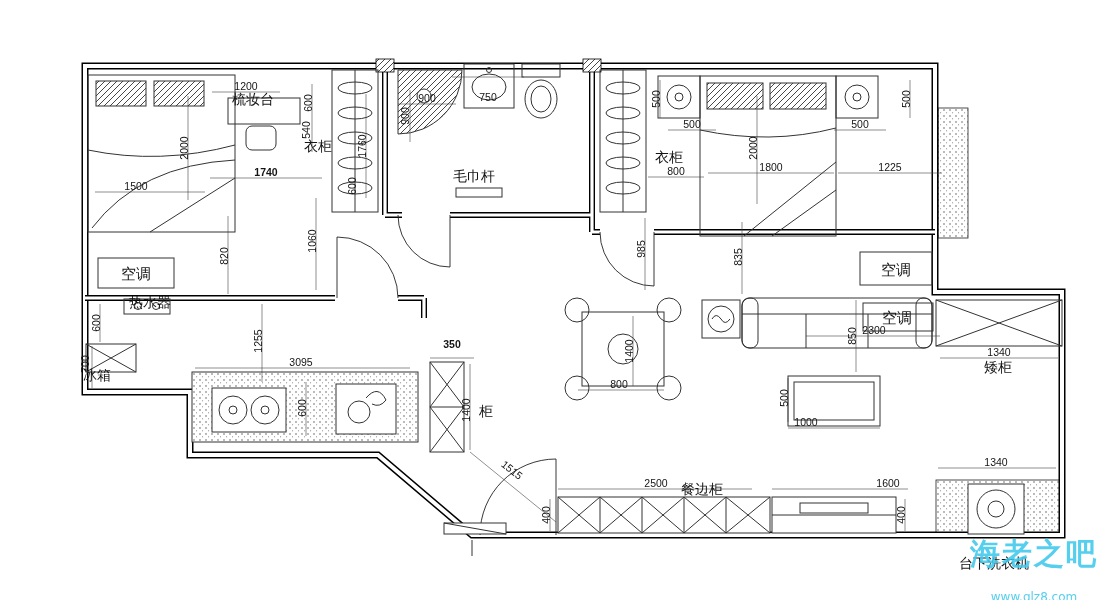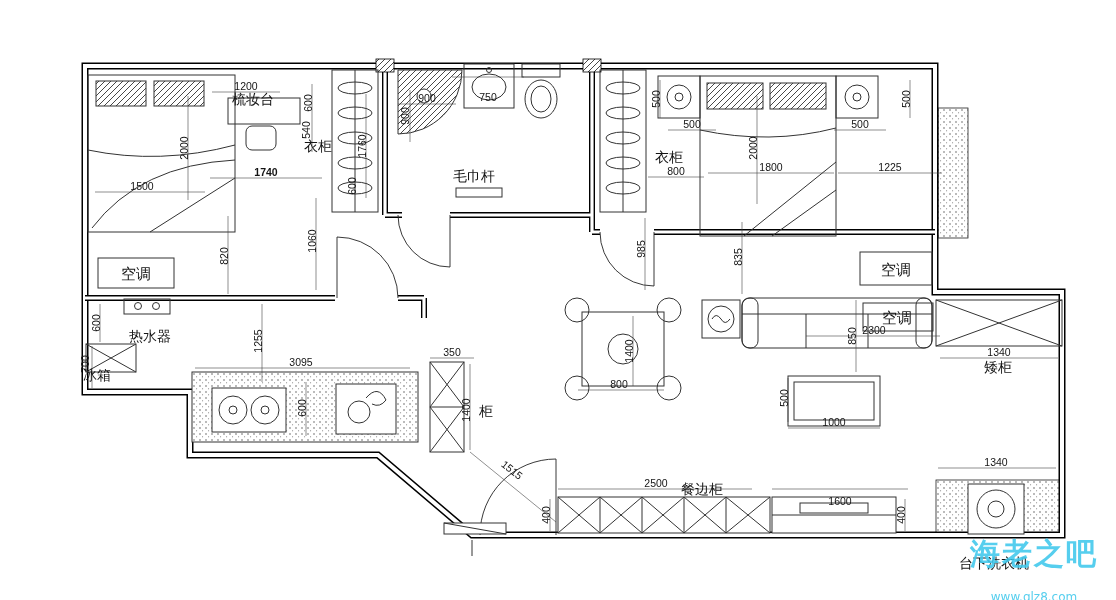--- a/index.html
+++ b/index.html
@@ -166,34 +166,34 @@
   </svg>
 
   <div class="annotations">
       <div class="ann room" style="left: 253px; top: 99px; transform: translate(-50%, -50%);">梳妆台</div>
       <div class="ann room" style="left: 318px; top: 146px; transform: translate(-50%, -50%);">衣柜</div>
       <div class="ann room" style="left: 669px; top: 157px; transform: translate(-50%, -50%);">衣柜</div>
       <div class="ann room" style="left: 474px; top: 176px; transform: translate(-50%, -50%);">毛巾杆</div>
       <div class="ann room" style="left: 136px; top: 273px; font-size: 15px; transform: translate(-50%, -50%);">空调</div>
       <div class="ann room" style="left: 896px; top: 269px; font-size: 15px; transform: translate(-50%, -50%);">空调</div>
       <div class="ann room" style="left: 897px; top: 317px; font-size: 15px; transform: translate(-50%, -50%);">空调</div>
-      <div class="ann room" style="left: 150px; top: 336px; transform: translate(-50%, -50%);">热水器</div>
+      <div class="ann room" style="left: 150px; top: 302px; transform: translate(-50%, -50%);">热水器</div>
       <div class="ann room" style="left: 97px; top: 375px; transform: translate(-50%, -50%);">冰箱</div>
       <div class="ann room" style="left: 486px; top: 411px; transform: translate(-50%, -50%);">柜</div>
       <div class="ann room" style="left: 998px; top: 367px; transform: translate(-50%, -50%);">矮柜</div>
       <div class="ann room" style="left: 702px; top: 489px; transform: translate(-50%, -50%);">餐边柜</div>
       <div class="ann room" style="left: 472px; top: 566px; transform: translate(-50%, -50%); margin-top: 44px;">穿衣镜</div>
       <div class="ann room" style="left: 994px; top: 563px; transform: translate(-50%, -50%);">台下洗衣机</div>
       <div class="ann dim" style="left: 246px; top: 86px; transform: translate(-50%, -50%);">1200</div>
       <div class="ann dim" style="left: 308px; top: 103px; transform: translate(-50%, -50%) rotate(-90deg);">600</div>
       <div class="ann dim" style="left: 306px; top: 130px; transform: translate(-50%, -50%) rotate(-90deg);">540</div>
       <div class="ann dim" style="left: 362px; top: 146px; transform: translate(-50%, -50%) rotate(-90deg);">1760</div>
       <div class="ann dim" style="left: 352px; top: 186px; transform: translate(-50%, -50%) rotate(-90deg);">600</div>
       <div class="ann dim" style="left: 184px; top: 148px; transform: translate(-50%, -50%) rotate(-90deg);">2000</div>
-      <div class="ann dim" style="left: 142px; top: 186px; transform: translate(-50%, -50%);">1500</div>
+      <div class="ann dim" style="left: 136px; top: 186px; transform: translate(-50%, -50%);">1500</div>
       <div class="ann dim" style="left: 266px; top: 172px; transform: translate(-50%, -50%); font-weight: bold;">1740</div>
       <div class="ann dim" style="left: 488px; top: 70px; transform: translate(-50%, -50%); margin-top: 27px;">750</div>
       <div class="ann dim" style="left: 427px; top: 98px; transform: translate(-50%, -50%);">900</div>
       <div class="ann dim" style="left: 405px; top: 116px; transform: translate(-50%, -50%) rotate(-90deg);">900</div>
       <div class="ann dim" style="left: 656px; top: 99px; transform: translate(-50%, -50%) rotate(-90deg);">500</div>
       <div class="ann dim" style="left: 692px; top: 124px; transform: translate(-50%, -50%);">500</div>
       <div class="ann dim" style="left: 860px; top: 124px; transform: translate(-50%, -50%);">500</div>
       <div class="ann dim" style="left: 906px; top: 99px; transform: translate(-50%, -50%) rotate(-90deg);">500</div>
       <div class="ann dim" style="left: 753px; top: 148px; transform: translate(-50%, -50%) rotate(-90deg);">2000</div>
       <div class="ann dim" style="left: 771px; top: 167px; transform: translate(-50%, -50%);">1800</div>
@@ -201,31 +201,31 @@
       <div class="ann dim" style="left: 676px; top: 171px; transform: translate(-50%, -50%);">800</div>
       <div class="ann dim" style="left: 641px; top: 249px; transform: translate(-50%, -50%) rotate(-90deg);">985</div>
       <div class="ann dim" style="left: 738px; top: 257px; transform: translate(-50%, -50%) rotate(-90deg);">835</div>
       <div class="ann dim" style="left: 312px; top: 241px; transform: translate(-50%, -50%) rotate(-90deg);">1060</div>
       <div class="ann dim" style="left: 224px; top: 256px; transform: translate(-50%, -50%) rotate(-90deg);">820</div>
       <div class="ann dim" style="left: 96px; top: 323px; transform: translate(-50%, -50%) rotate(-90deg);">600</div>
       <div class="ann dim" style="left: 85px; top: 364px; transform: translate(-50%, -50%) rotate(-90deg);">700</div>
       <div class="ann dim" style="left: 258px; top: 341px; transform: translate(-50%, -50%) rotate(-90deg);">1255</div>
       <div class="ann dim" style="left: 301px; top: 362px; transform: translate(-50%, -50%);">3095</div>
       <div class="ann dim" style="left: 302px; top: 408px; transform: translate(-50%, -50%) rotate(-90deg);">600</div>
-      <div class="ann dim" style="left: 452px; top: 352px; transform: translate(-50%, -50%);">350</div>
+      <div class="ann dim" style="left: 452px; top: 344px; transform: translate(-50%, -50%); font-weight: bold;">350</div>
       <div class="ann dim" style="left: 466px; top: 410px; transform: translate(-50%, -50%) rotate(-90deg);">1400</div>
       <div class="ann dim" style="left: 619px; top: 384px; transform: translate(-50%, -50%);">800</div>
       <div class="ann dim" style="left: 629px; top: 351px; transform: translate(-50%, -50%) rotate(-90deg);">1400</div>
       <div class="ann dim" style="left: 852px; top: 336px; transform: translate(-50%, -50%) rotate(-90deg);">850</div>
       <div class="ann dim" style="left: 874px; top: 330px; transform: translate(-50%, -50%);">2300</div>
       <div class="ann dim" style="left: 999px; top: 352px; transform: translate(-50%, -50%);">1340</div>
       <div class="ann dim" style="left: 784px; top: 398px; transform: translate(-50%, -50%) rotate(-90deg);">500</div>
-      <div class="ann dim" style="left: 834px; top: 422px; transform: translate(-50%, -50%); text-align: right;">1000</div>
+      <div class="ann dim" style="left: 806px; top: 422px; transform: translate(-50%, -50%); text-align: right;">1000</div>
       <div class="ann dim" style="left: 656px; top: 483px; transform: translate(-50%, -50%);">2500</div>
-      <div class="ann dim" style="left: 840px; top: 483px; transform: translate(-50%, -50%); margin-top: 18px;">1600</div>
+      <div class="ann dim" style="left: 888px; top: 483px; transform: translate(-50%, -50%);">1600</div>
       <div class="ann dim" style="left: 546px; top: 515px; transform: translate(-50%, -50%) rotate(-90deg);">400</div>
       <div class="ann dim" style="left: 901px; top: 515px; transform: translate(-50%, -50%) rotate(-90deg);">400</div>
       <div class="ann dim" style="left: 996px; top: 462px; transform: translate(-50%, -50%);">1340</div>
       <div class="ann dim" style="left: 512px; top: 470px; transform: translate(-50%, -50%) rotate(38deg);">1515</div>
     </div>
 
   <div class="watermark" style="color: rgb(63, 200, 236);">
     <div class="wm-text">海老之吧</div>
     <div class="wm-url">www.glz8.com</div>
   </div>

